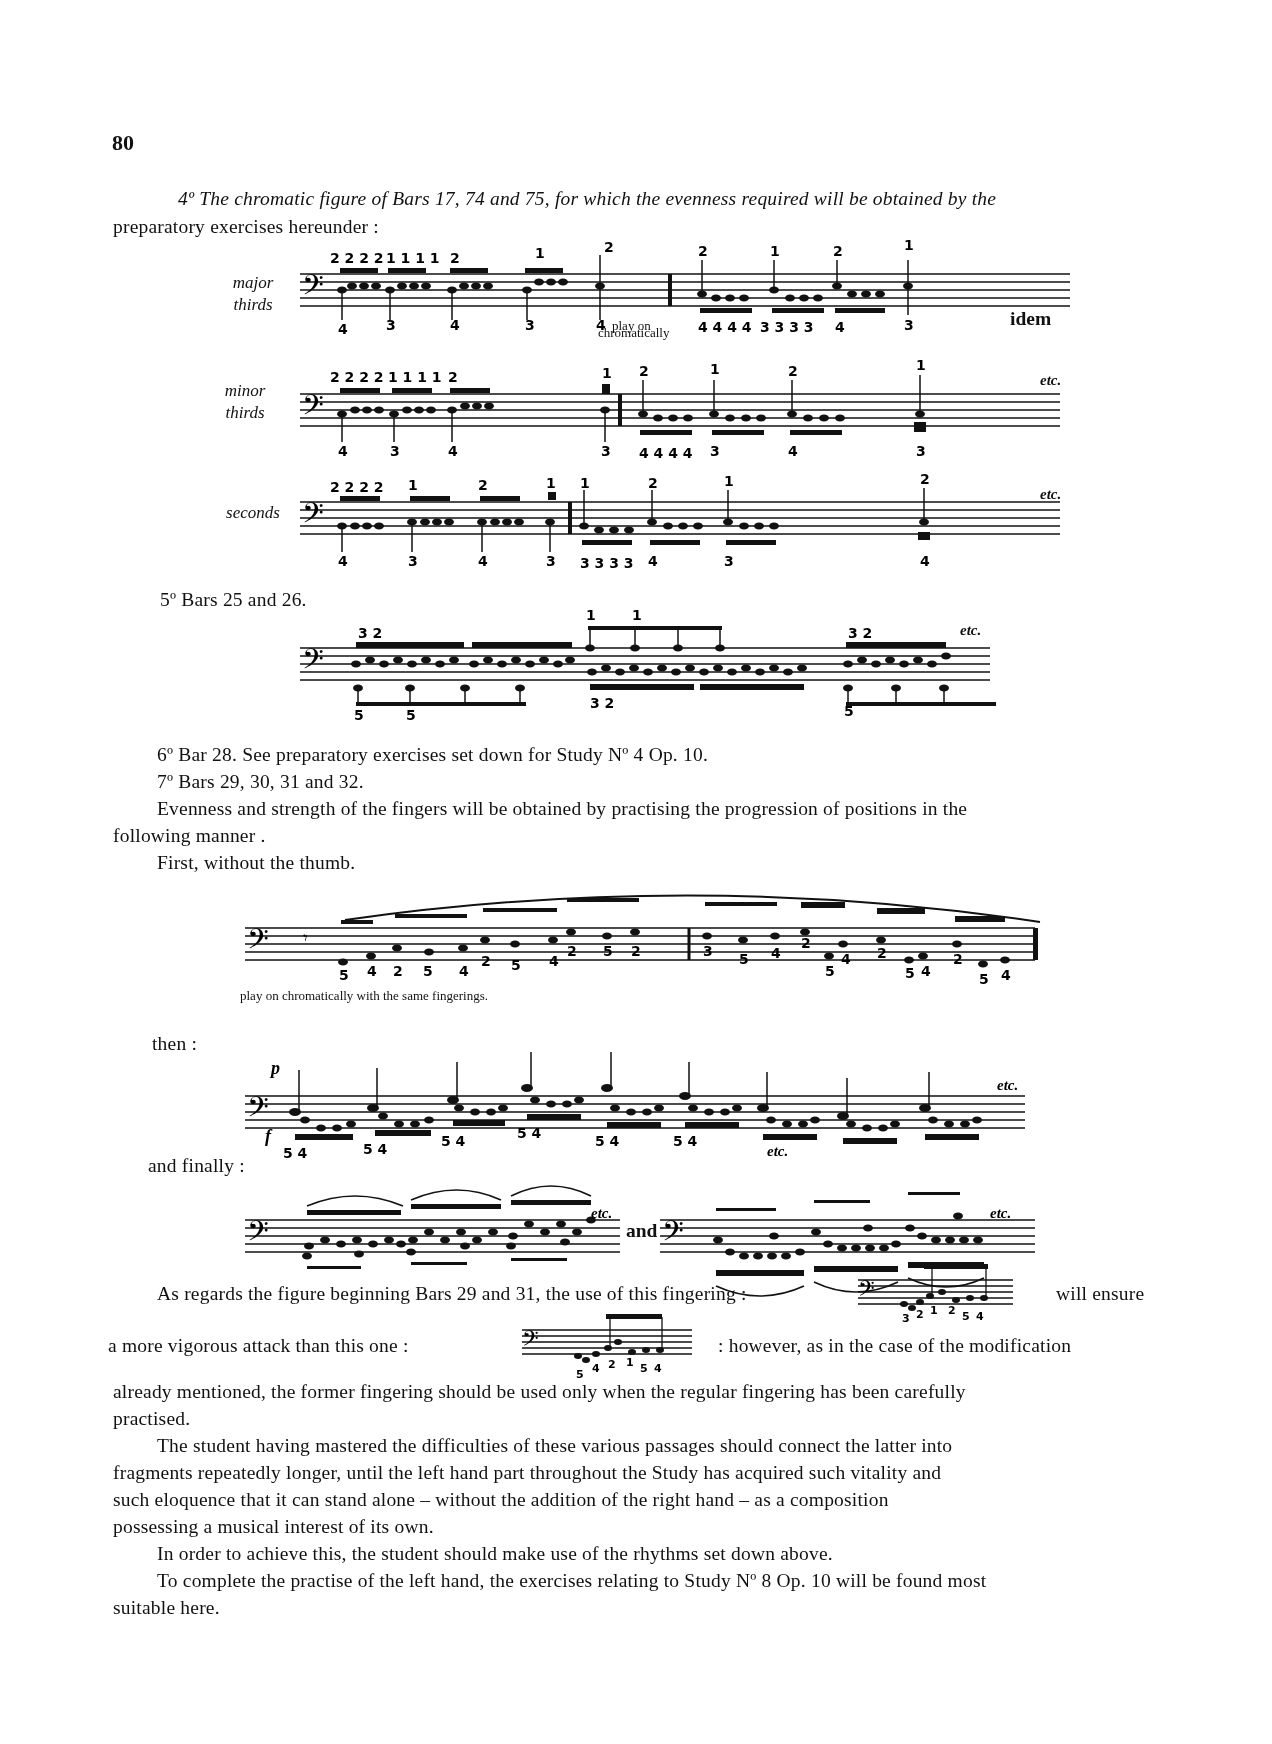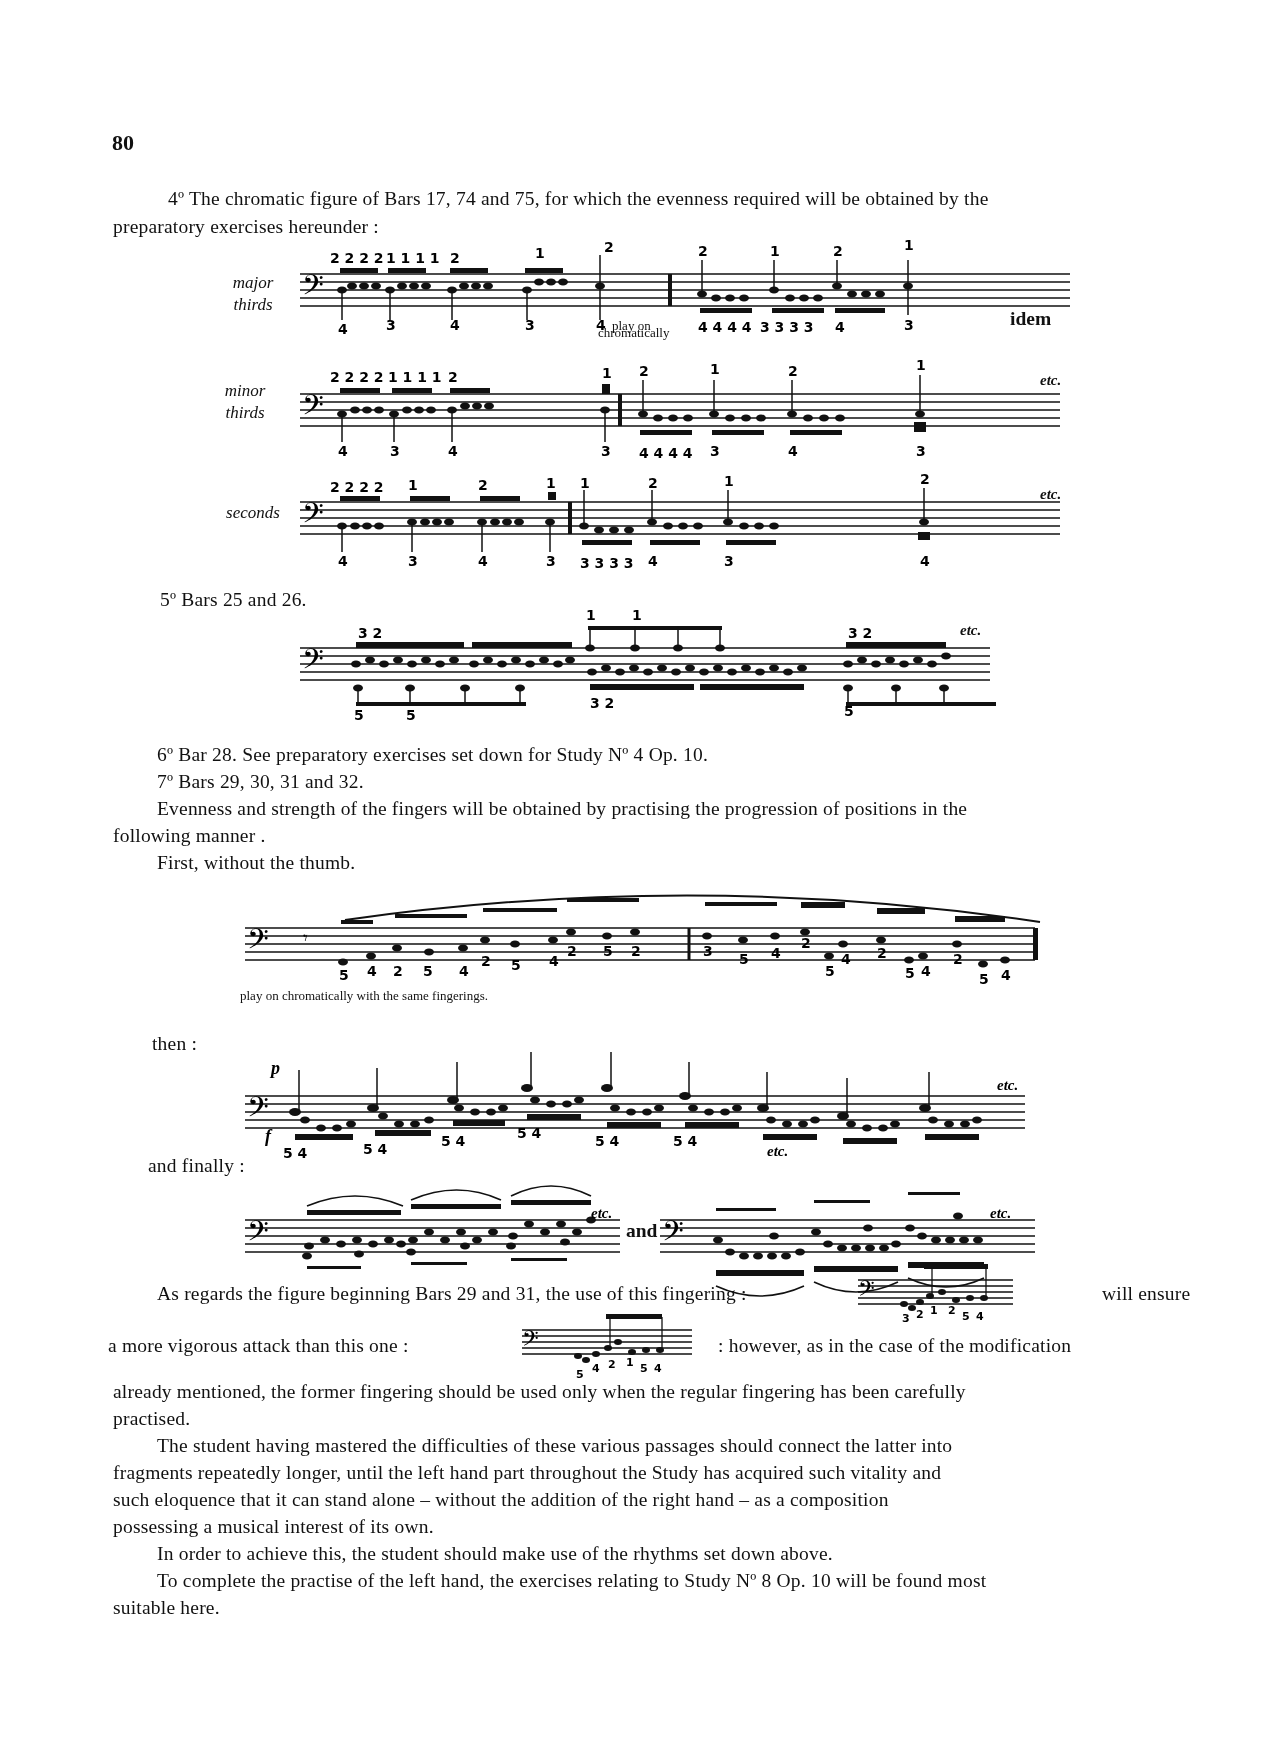--- a/index.html
+++ b/index.html
@@ -13,21 +13,21 @@
   .small { font-size:13px; }
   .etc { font-style:italic; font-size:15px; font-weight:bold; }
   svg.staff { position:absolute; overflow:visible; }
   .fing { font-size:14px; font-weight:bold; font-family:"DejaVu Sans",sans-serif; }
 </style>
 </head>
 <body>
 
 <div class="abs pnum">80</div>
 
-<div class="abs para" style="left:168px; top:185px;">4º The chromatic figure of Bars 17, 74 and 75, for which the evenness required will be obtained by the</div>
+<div class="abs para" style="left:178px; top:185px;font-style:italic;">4º The chromatic figure of Bars 17, 74 and 75, for which the evenness required will be obtained by the</div>
 <div class="abs para" style="left:113px; top:213px;">preparatory exercises hereunder :</div>
 
 <div class="abs label-it" style="left:218px; top:272px;">
   <div>major</div>
   <div>thirds</div>
 </div>
 <svg class="staff" style="left:300px; top:250px;" width="770" height="90">
   <g stroke="#111" stroke-width="1.4">
     <line x1="0" y1="24" x2="770" y2="24"></line>
       <line x1="0" y1="32" x2="770" y2="32"></line>
@@ -672,21 +672,21 @@
     </g>
   <g class="fing" style="font-size:11px">
     <text x="44" y="60">3</text>
     <text x="58" y="56">2</text>
     <text x="72" y="52">1</text>
     <text x="90" y="52">2</text>
     <text x="104" y="58">5</text>
     <text x="118" y="58">4</text>
   </g>
 </svg>
-<div class="abs para" style="left:1056px; top:1280px;margin-left:46px;">will ensure</div>
+<div class="abs para" style="left:1056px; top:1280px;">will ensure</div>
 
 <div class="abs para" style="left:108px; top:1332px;">a more vigorous attack than this one :</div>
 <svg class="staff" style="left:522px; top:1312px;" width="180" height="72">
   <g stroke="#111" stroke-width="1.3">
     <line x1="0" y1="18" x2="170" y2="18"></line>
       <line x1="0" y1="24" x2="170" y2="24"></line>
     <line x1="0" y1="30" x2="170" y2="30"></line>
       <line x1="0" y1="36" x2="170" y2="36"></line>
     <line x1="0" y1="42" x2="170" y2="42"></line>
   </g>

